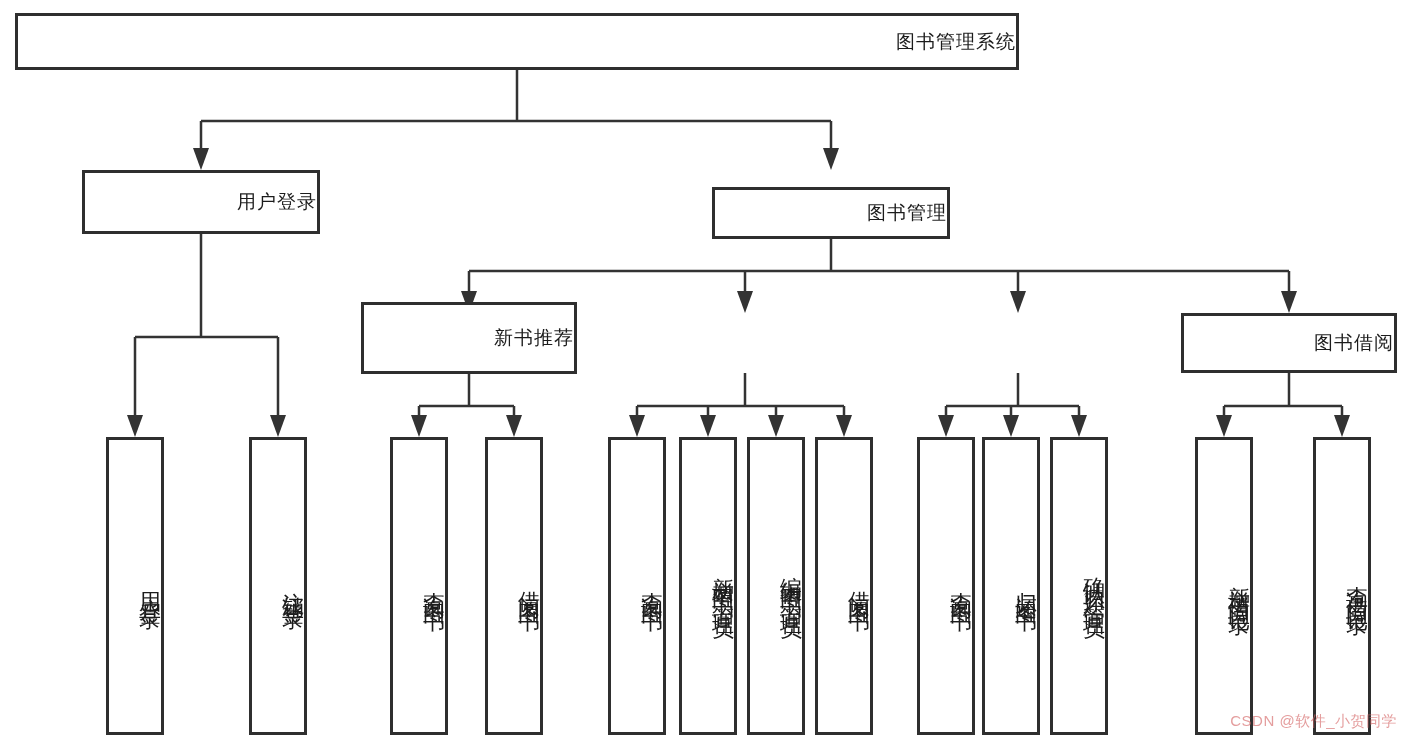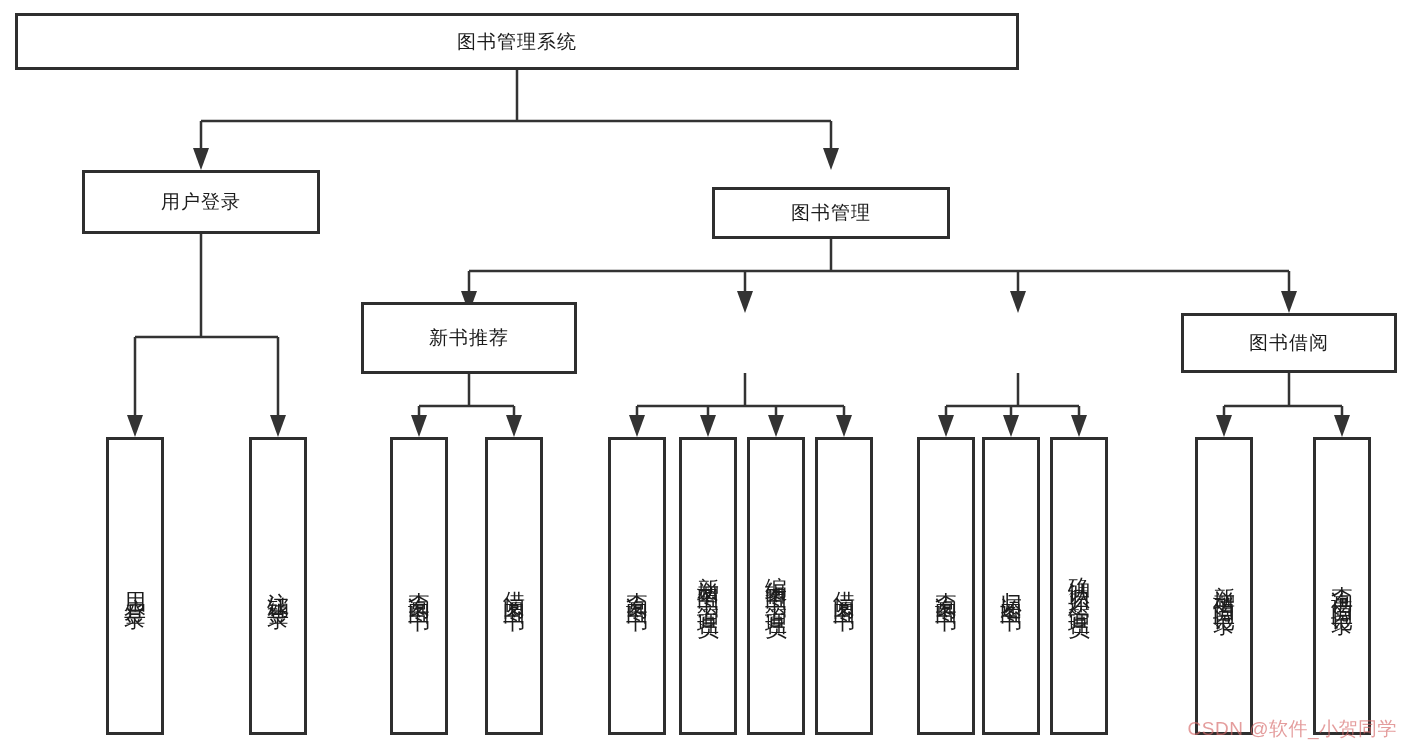--- a/index.html
+++ b/index.html
@@ -23,43 +23,43 @@
     height: 747px;
     z-index: 1;
   }
   .node {
     position: absolute;
     box-sizing: border-box;
     border: 3px solid #2f2f2f;
     background: #ffffff;
     display: flex;
     align-items: center;
-    justify-content: center;
+    justify-content: flex-end;
     color: #1c1c1c;
     z-index: 2;
   }
   .node.hnode {
     font-size: 19px;
     letter-spacing: 1px;
     white-space: nowrap;
   }
   .node.vnode {
     font-size: 22px;
   }
   .node.vnode .vtext {
     writing-mode: vertical-rl;
     text-orientation: mixed;
     letter-spacing: 6px;
     line-height: 1;
   }
   .watermark {
     position: absolute;
     right: 8px;
-    bottom: 5px;
-    font-size: 19px;
+    bottom: 16px;
+    font-size: 15px;
     letter-spacing: 0.5px;
     color: rgba(214, 106, 106, 0.66);
     z-index: 5;
     white-space: nowrap;
   }
 </style>
 </head>
 <body>
 
 <div class="canvas">

